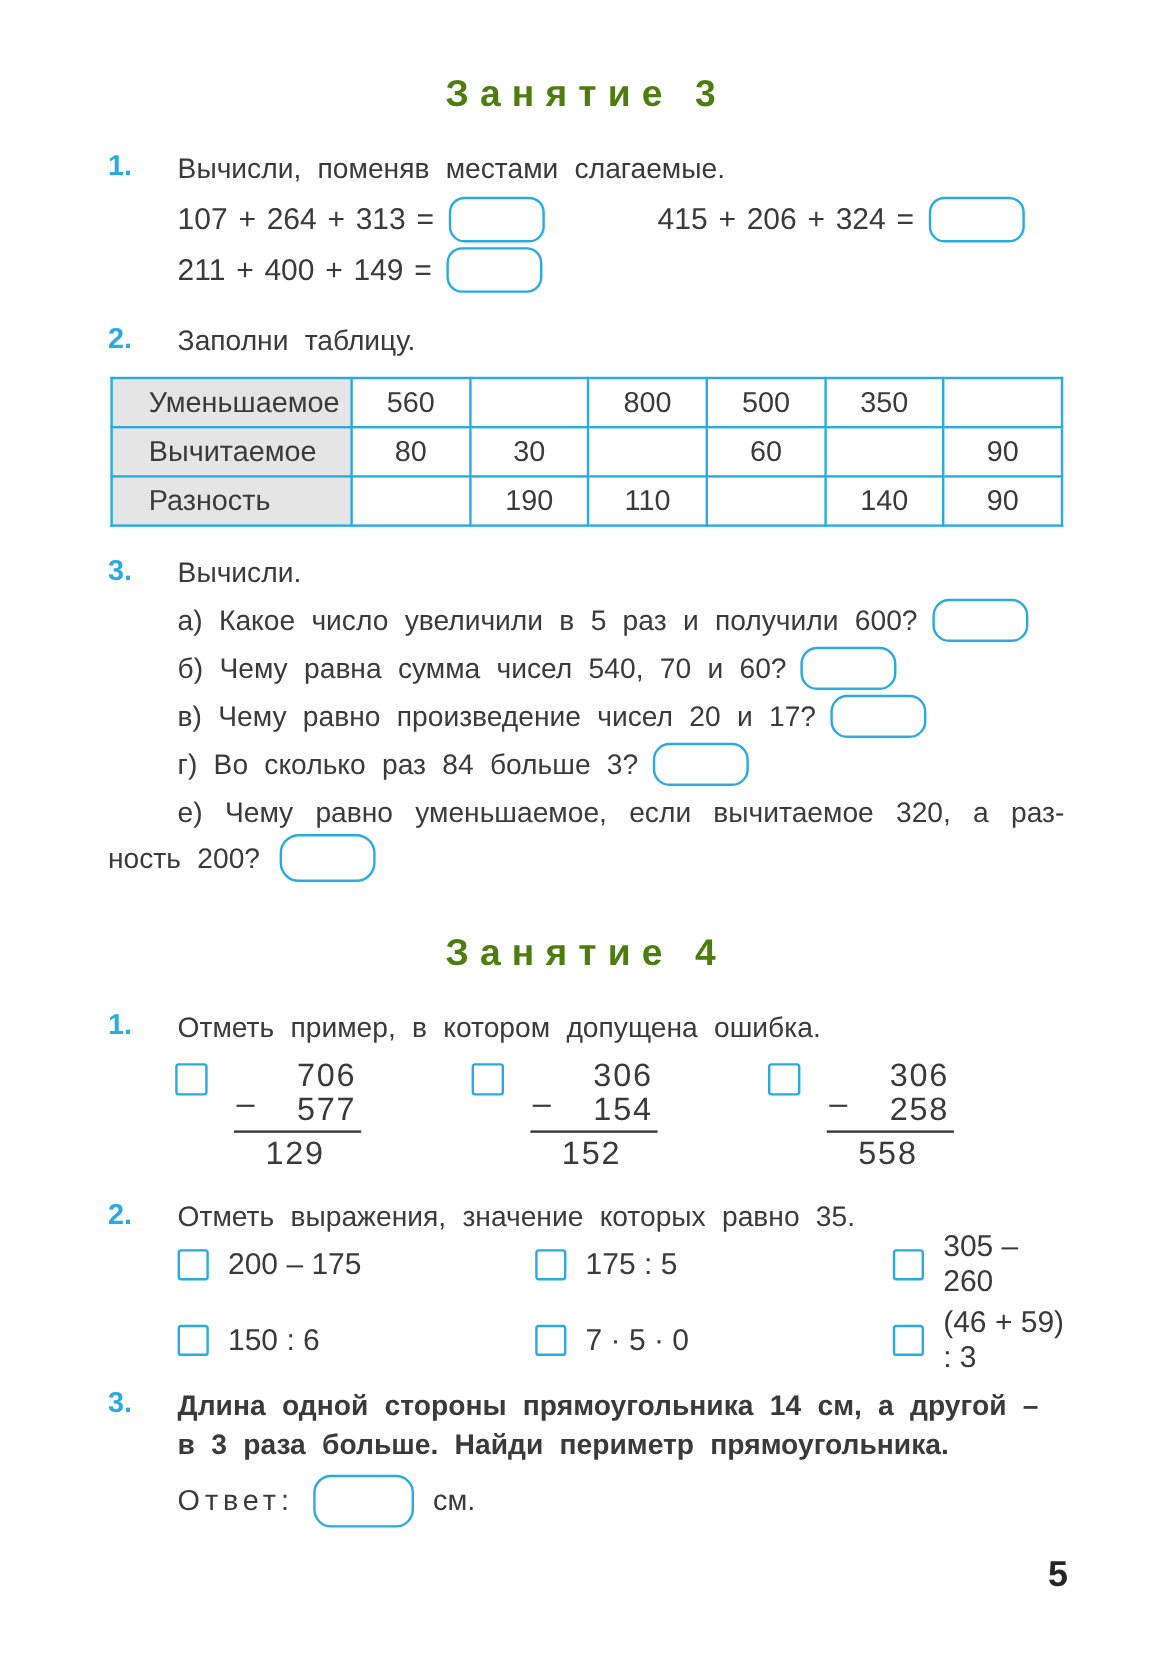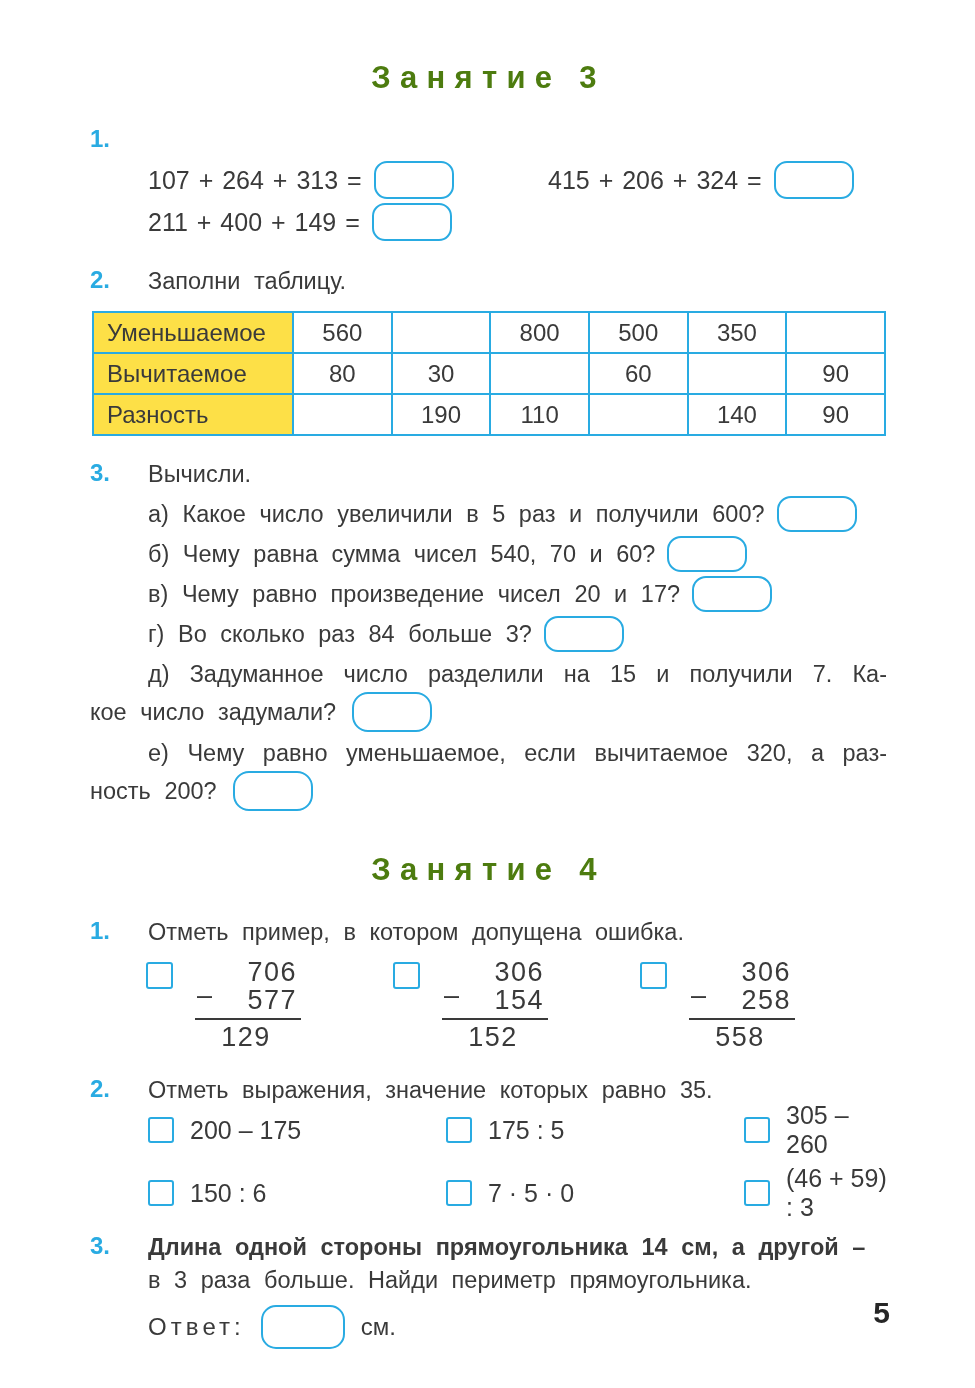--- a/index.html
+++ b/index.html
@@ -48,21 +48,21 @@
   }
 
   
   .fill-table {
     border-collapse:collapse;
     margin-top:14px; margin-left:2px;
     width:794px;
     table-layout:fixed;
   }
   .fill-table td { border:2.5px solid #29abe2; height:41px; font-size:24px; }
-  .fill-table td.rowhead { background:#fde047; padding-left:13px; width:200px; }
+  .fill-table td.rowhead { background:#e5e5e5; padding-left:30px; width:200px; }
   .fill-table td.cell { text-align:center; }
 
   
   .qitems { margin-top:4px; }
   .qitem {
     margin-left:58px;
     display:flex; align-items:center;
     height:40px;
     font-size:23.5px; word-spacing:0.30em;
   }
@@ -101,21 +101,21 @@
   }
   .expr { display:flex; align-items:center; height:32px; font-size:25px; }
   .expr .checkbox { width:26px; height:26px; margin-right:16px; }
 
   
   .ptext .line1 {
     text-align:justify; text-align-last:justify;
     line-height:33px;
     font-weight:bold;
   }
-  .ptext .line2 { line-height:33px; }
+  .ptext .line2 { line-height:33px;font-weight:bold; }
   .answer-row {
     margin-left:58px; margin-top:8px;
     display:flex; align-items:center;
     font-size:24px;
   }
   .answer-label { letter-spacing:0.17em; }
   .answer-row .answer-box { width:84px; height:44px; border-radius:15px; margin:0 16px 0 16px; }
 
   .page-num {
     position:absolute; right:85px; top:1296px;
@@ -124,20 +124,21 @@
 </style>
 </head>
 <body>
 
 <div class="page">
 
   <div class="lesson-title">Занятие 3</div>
 
   <div class="task mt-task1">
     <span class="task-num">1.</span>
+    <span class="task-text">Вычисли, поменяв местами слагаемые.</span>
   </div>
 
   <div class="eq-grid">
     <div class="eq">
       <span>107 + 264 + 313 =</span>
       <span class="answer-box"></span>
     </div>
     <div class="eq">
       <span>415 + 206 + 324 =</span>
       <span class="answer-box"></span>
@@ -202,27 +203,20 @@
     <div class="qitem">
       <span>в) Чему равно произведение чисел 20 и 17?</span>
       <span class="answer-box"></span>
     </div>
     <div class="qitem">
       <span>г) Во сколько раз 84 больше 3?</span>
       <span class="answer-box"></span>
     </div>
   </div>
 
-  <div class="wrap-par">
-    <div class="first">д) Задуманное число разделили на 15 и получили 7. Ка-</div>
-    <div class="second">
-      <span>кое число задумали?</span>
-      <span class="answer-box"></span>
-    </div>
-  </div>
 
   <div class="wrap-par">
     <div class="first">е) Чему равно уменьшаемое, если вычитаемое 320, а раз-</div>
     <div class="second">
       <span>ность 200?</span>
       <span class="answer-box"></span>
     </div>
   </div>
 
   <div class="lesson-title second">Занятие 4</div>

